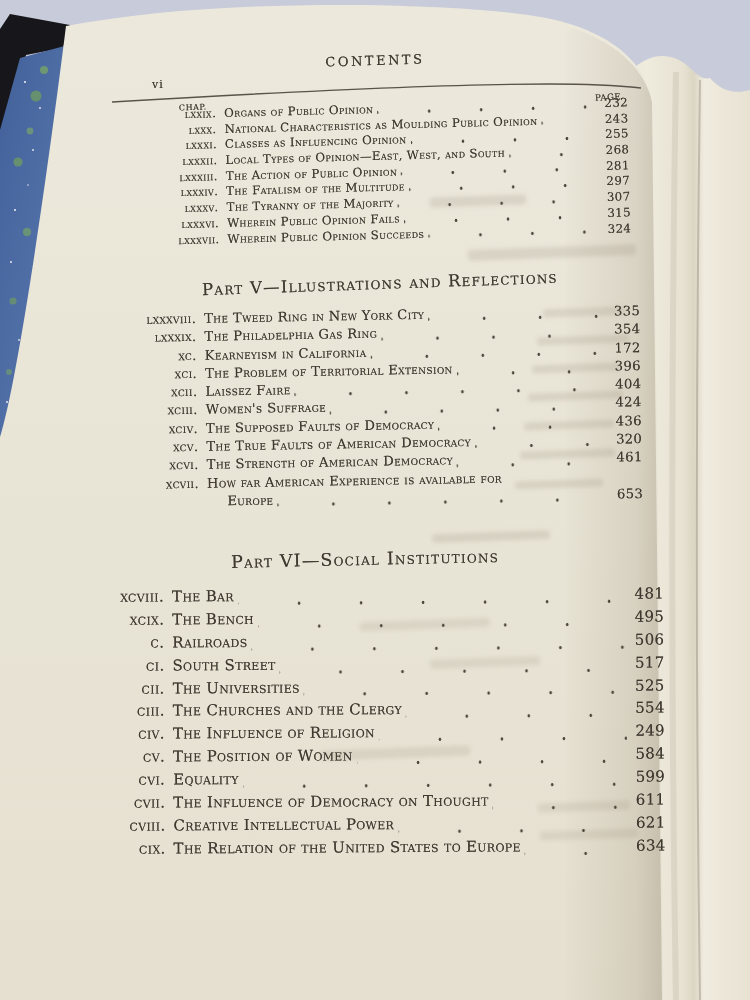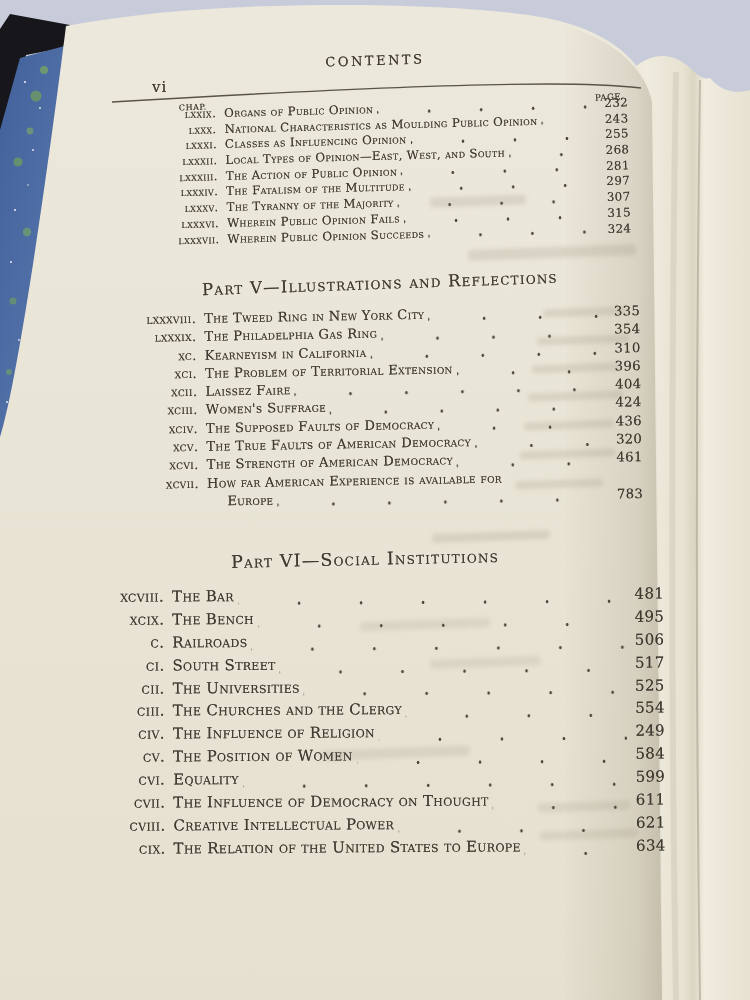--- a/index.html
+++ b/index.html
@@ -7,21 +7,21 @@
     position:relative;width:750px;height:1000px;overflow:hidden;
     background:#c8ccda;
     font-family:"DejaVu Serif","Liberation Serif",serif;
     color:#3e382f;
   }
   .scene svg.backdrop{position:absolute;left:0;top:0;width:750px;height:1000px;}
   .txt{position:absolute;text-shadow:0 0 .5px rgba(62,56,47,.65);}
   
   .contents-title{left:0;right:0;top:53px;text-align:center;font-size:13px;
     letter-spacing:2.5px;transform:rotate(-1.8deg);}
-  .folio{left:152px;top:78px;font-size:15px;letter-spacing:1px;}
+  .folio{left:152px;top:78px;font-size:11px;letter-spacing:1px;}
   .chap-label{left:179px;top:103px;font-size:8px;letter-spacing:.5px;transform:rotate(-2deg);}
   .page-label{left:595px;top:92px;font-size:8.5px;letter-spacing:.5px;transform:rotate(-3deg);}
   
   .toc{position:absolute;font-variant-caps:small-caps;}
   .row{display:flex;align-items:baseline;}
   .num{text-align:right;padding-right:8px;flex:0 0 auto;white-space:nowrap;}
   .title{white-space:nowrap;flex:0 0 auto;}
   .leader{flex:1 1 0;min-width:0;height:1em;align-self:flex-end;margin:0 4px;
     background-image:radial-gradient(circle,#4a443a 1.1px,rgba(0,0,0,0) 1.7px);
     background-repeat:repeat-x;}
@@ -214,21 +214,21 @@
       <div class="row">
         <span class="num">lxxxix.</span>
         <span class="title">The Philadelphia Gas Ring</span>
         <span class="leader"></span>
         <span class="pg">354</span>
       </div>
       <div class="row">
         <span class="num">xc.</span>
         <span class="title">Kearneyism in California</span>
         <span class="leader"></span>
-        <span class="pg">310</span>
+        <span class="pg">172</span>
       </div>
       <div class="row">
         <span class="num">xci.</span>
         <span class="title">The Problem of Territorial Extension</span>
         <span class="leader"></span>
         <span class="pg">396</span>
       </div>
       <div class="row">
         <span class="num">xcii.</span>
         <span class="title">Laissez Faire</span>
@@ -260,21 +260,21 @@
         <span class="pg">461</span>
       </div>
       <div class="row">
         <span class="num">xcvii.</span>
         <span class="title">How far American Experience is available for</span>
       </div>
       <div class="row cont">
         <span class="num"></span>
         <span class="title">Europe</span>
         <span class="leader"></span>
-        <span class="pg">783</span>
+        <span class="pg">653</span>
       </div>
     </div>
 
   <div class="part-heading ph-vi txt">Part VI—Social Institutions</div>
   <div class="toc sec-c txt">
       <div class="row">
         <span class="num">xcviii.</span>
         <span class="title">The Bar</span>
         <span class="leader"></span>
         <span class="pg">481</span>

